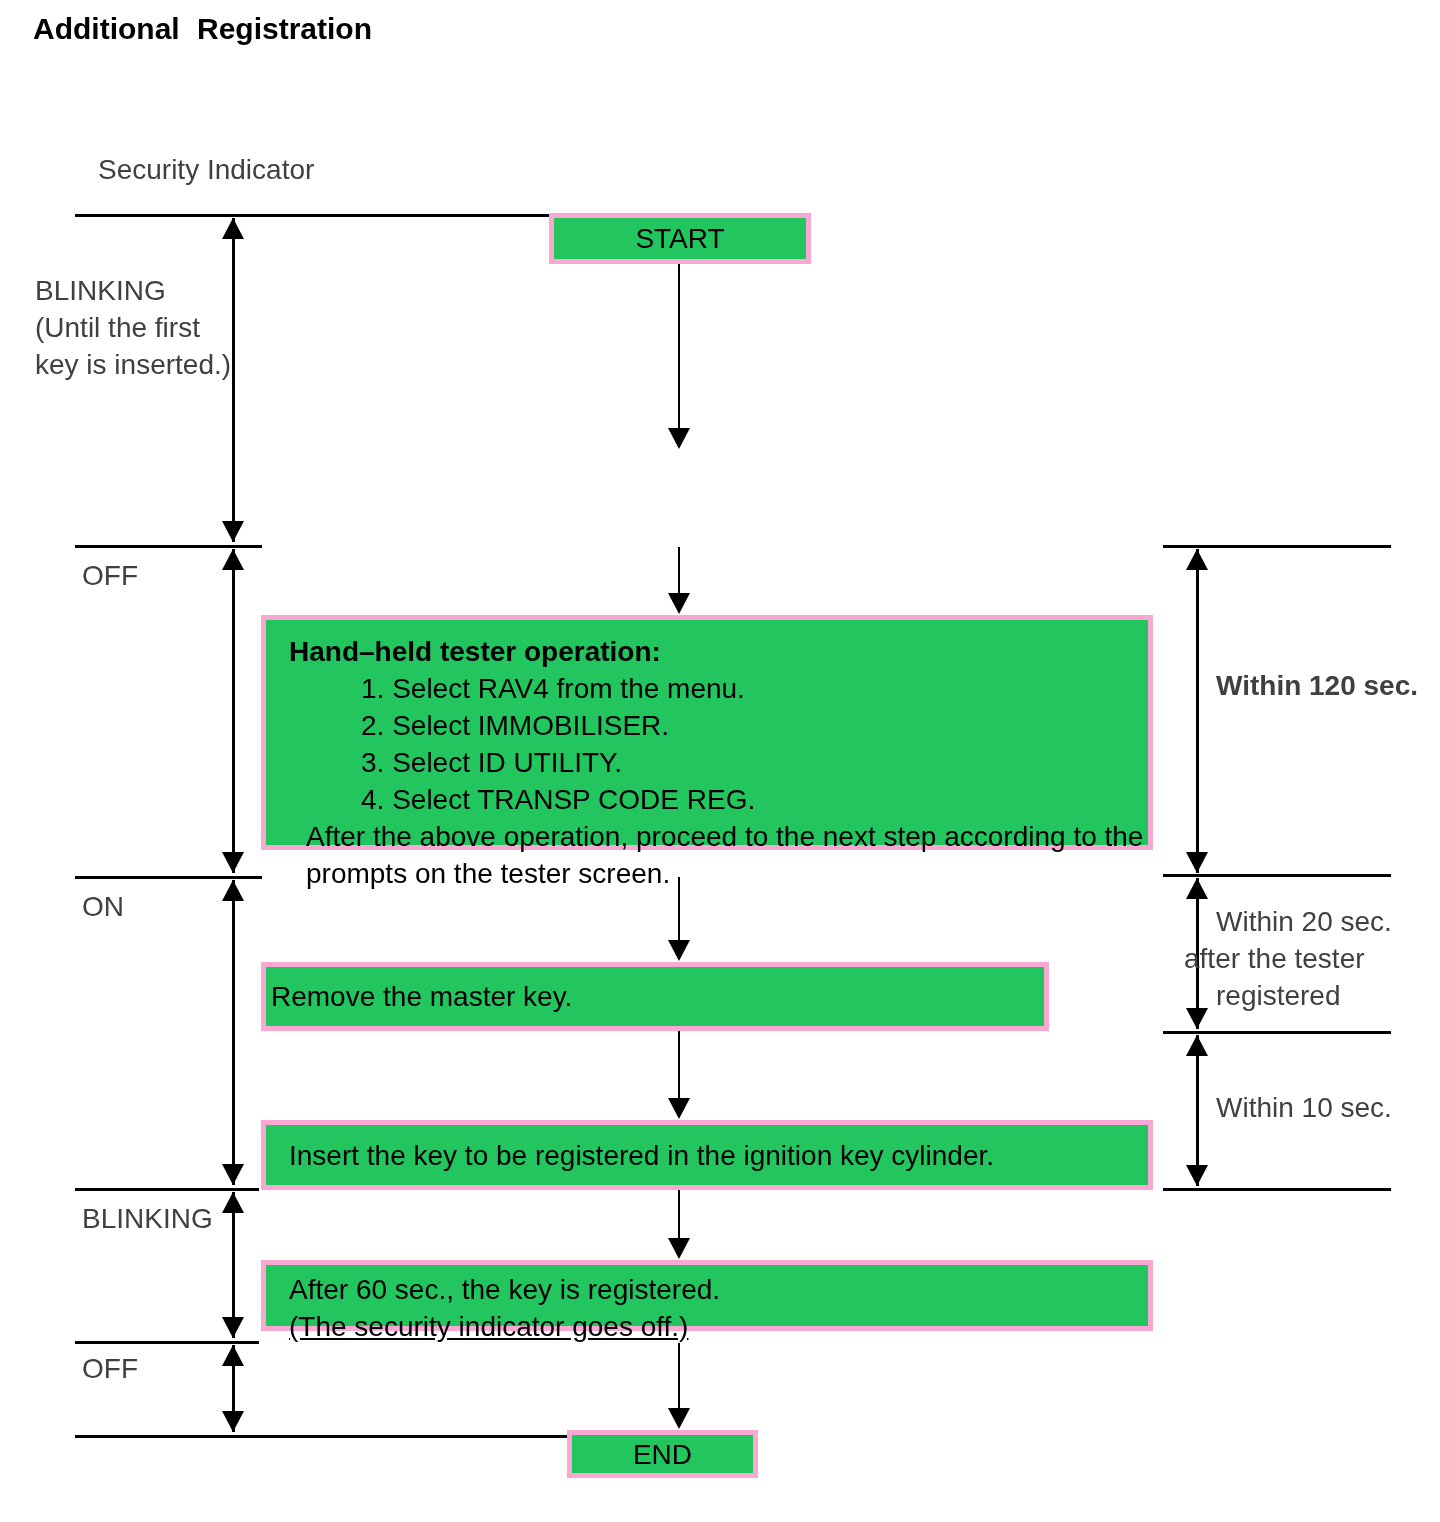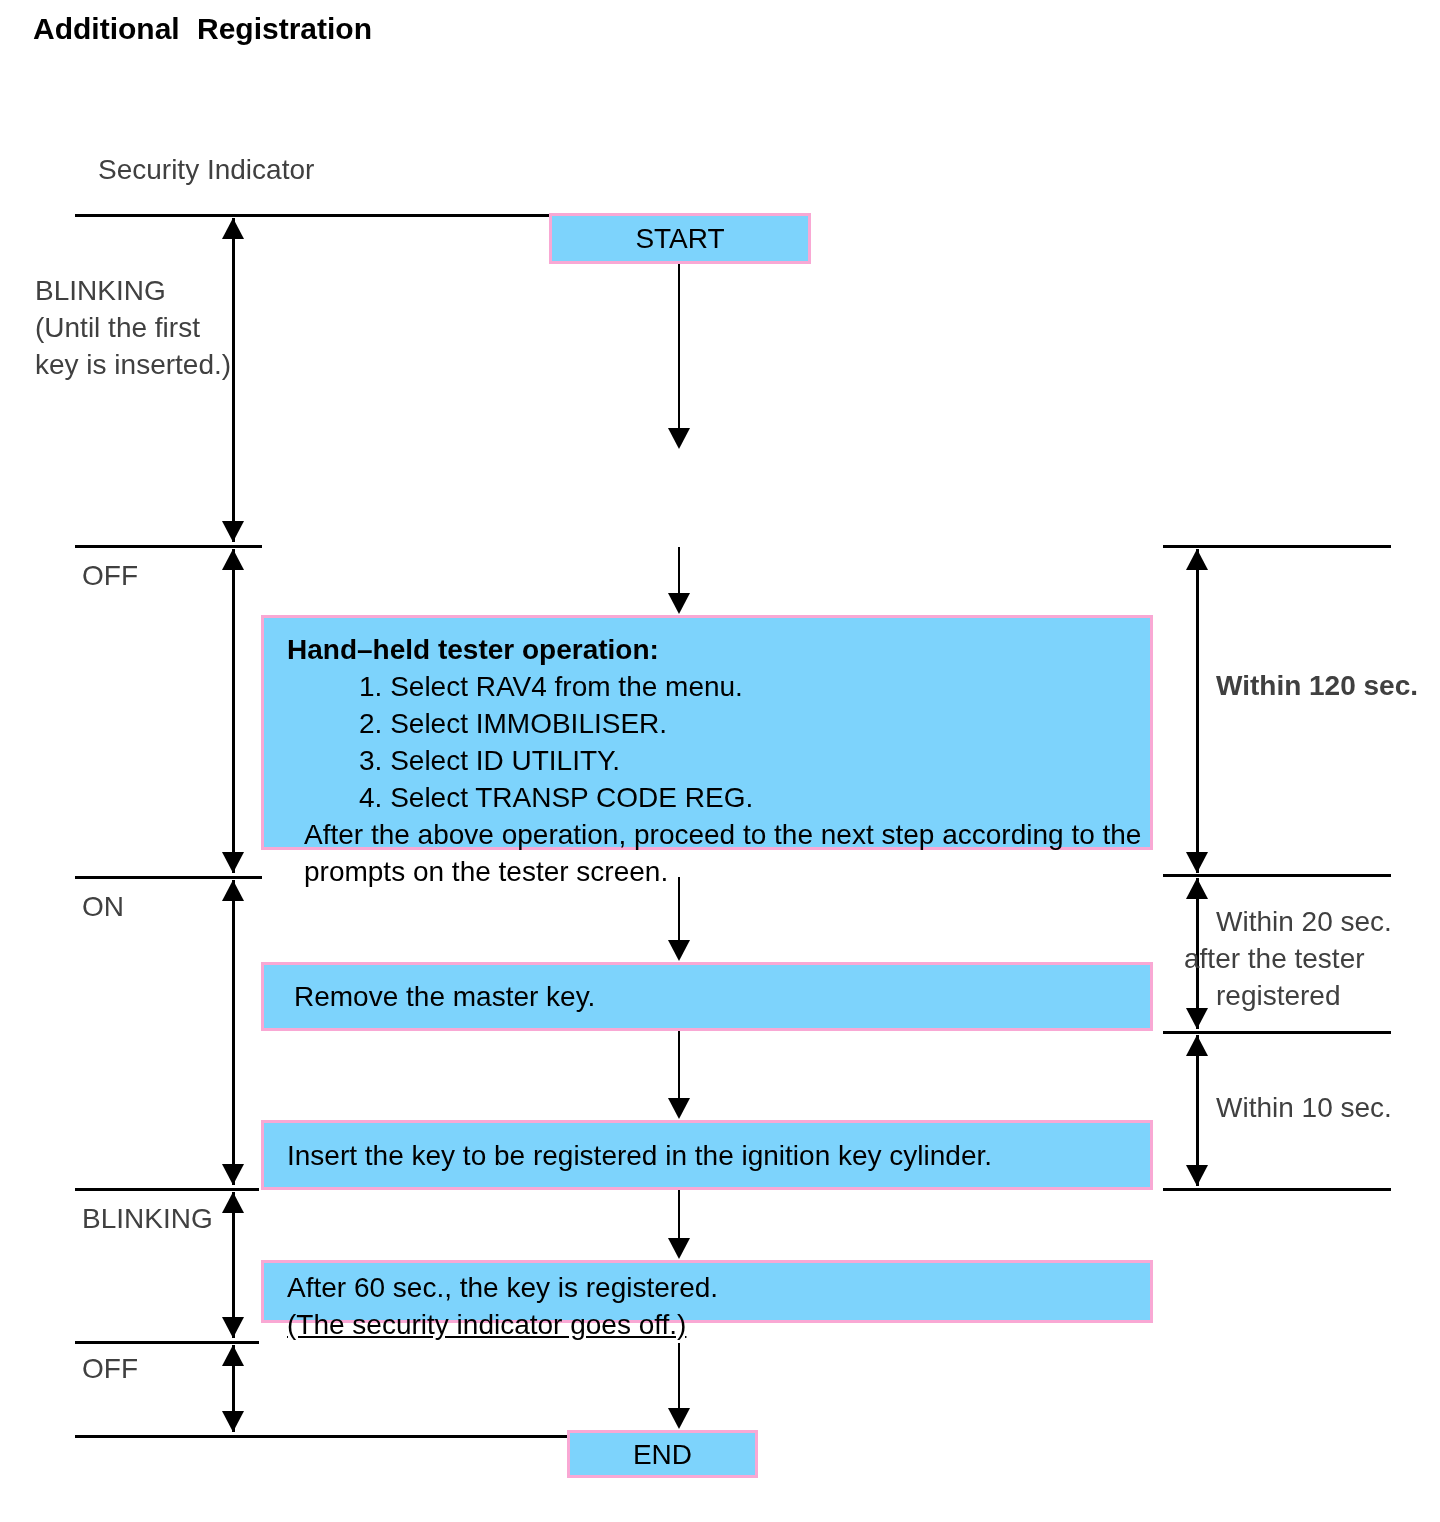--- a/index.html
+++ b/index.html
@@ -23,22 +23,22 @@
     position:absolute;
     left:33px; top:12px;
     font-size:30px;
     font-weight:bold;
     word-spacing:9px;
     white-space:nowrap;
   }
   .hline { position:absolute; height:3px; background:#000; }
   .box {
     position:absolute;
-    border:3px solid #f9a8d4;
-    background:#7dd3fc;
+    border:5px solid #f9a8d4;
+    background:#22c55e;
     font-size:28px;
     line-height:37px;
   }
   .box .bl { position:absolute; white-space:nowrap; }
   .terminal {
     display:flex; align-items:center; justify-content:center;
     font-size:28px;
   }
   .centered-row { display:flex; align-items:center; }
   
@@ -112,29 +112,29 @@
   <div class="box" style="left:261px; top:615px; width:892px; height:235px;">
     <div class="bl" style="left:23px; top:13px; font-weight:bold;">Hand–held tester operation:</div>
     <div class="bl" style="left:95px; top:50px;">1. Select RAV4 from the menu.</div>
     <div class="bl" style="left:95px; top:87px;">2. Select IMMOBILISER.</div>
     <div class="bl" style="left:95px; top:124px;">3. Select ID UTILITY.</div>
     <div class="bl" style="left:95px; top:161px;">4. Select TRANSP CODE REG.</div>
     <div class="bl" style="left:40px; top:198px;">After the above operation, proceed to the next step according to the</div>
     <div class="bl" style="left:40px; top:235px;">prompts on the tester screen.</div>
   </div>
 
-  <div class="box centered-row" style="left:261px; top:962px; width:892px; height:69px; padding-left:30px;">
+  <div class="box centered-row" style="left:261px; top:962px; width:788px; height:69px; padding-left:5px;">
     <span>Remove the master key.</span>
   </div>
 
   <div class="box centered-row" style="left:261px; top:1120px; width:892px; height:70px; padding-left:23px;">
     <span>Insert the key to be registered in the ignition key cylinder.</span>
   </div>
 
-  <div class="box" style="left:261px; top:1260px; width:892px; height:63px;text-align:center;">
+  <div class="box" style="left:261px; top:1260px; width:892px; height:71px;text-align:center;">
     <div class="bl" style="left:23px; top:6px;">After 60 sec., the key is registered.</div>
     <div class="bl" style="left:23px; top:43px;text-decoration:underline;">(The security indicator goes off.)</div>
   </div>
 
   <div class="box terminal" style="left:567px; top:1430px; width:191px; height:48px;">
     <span>END</span>
   </div>
 
   <div class="hline" style="left:1163px; top:545px; width:228px;"></div>
   <div class="hline" style="left:1163px; top:874px; width:228px;"></div>

